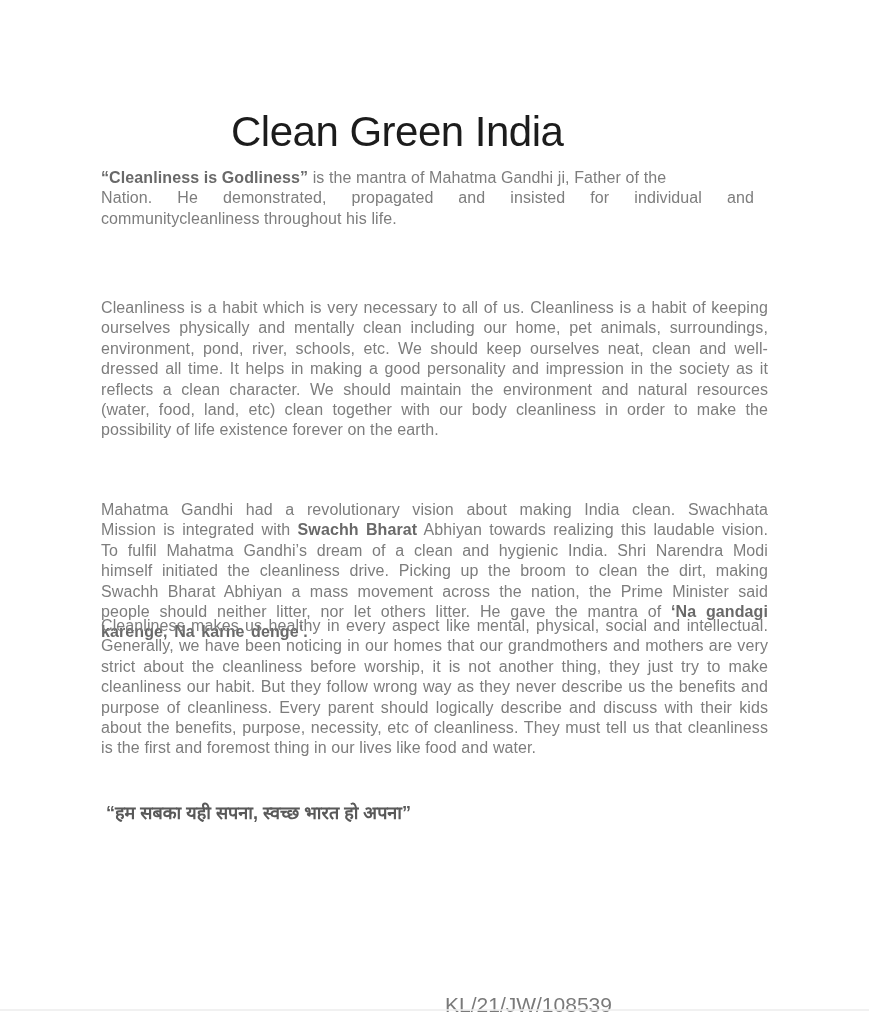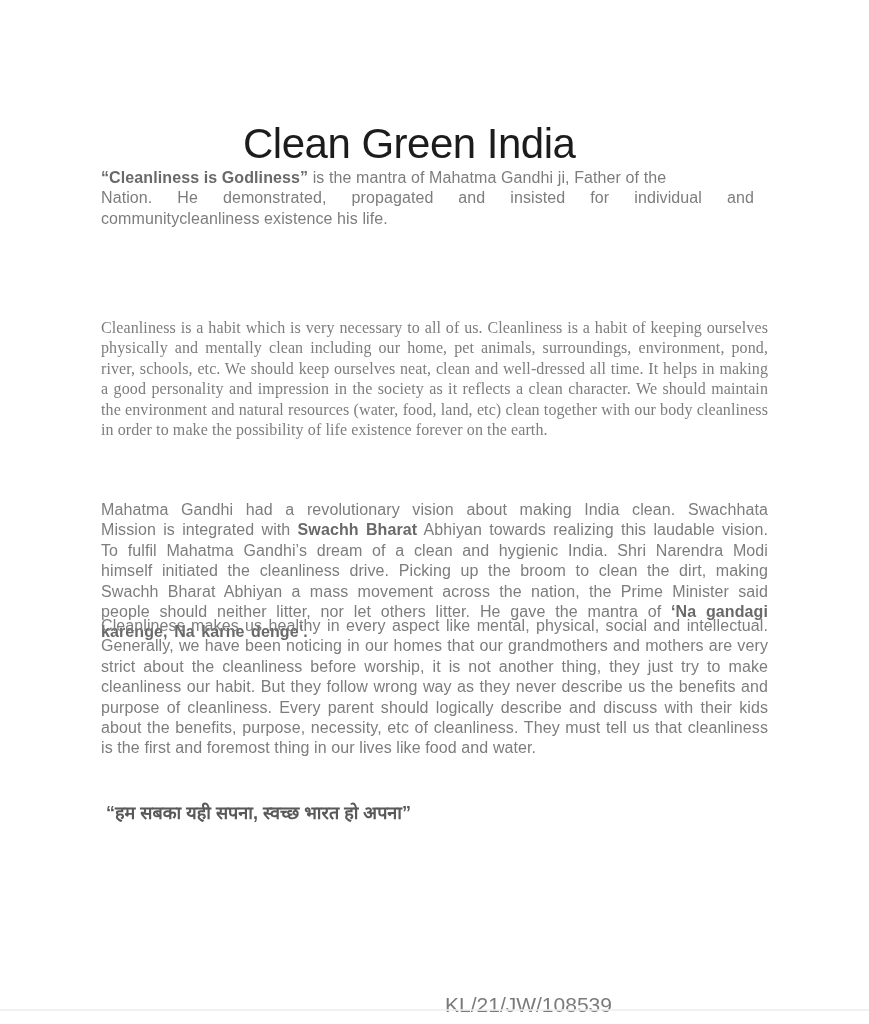--- a/index.html
+++ b/index.html
@@ -16,21 +16,21 @@
   }
   .page {
     position: absolute;
     inset: 0;
     background: #ffffff;
   }
   .doc-title {
     position: absolute;
     top: 104px;
     left: 227px;
-    margin: 16px;
+    margin: 4px;
     font-size: 42px;
     line-height: 48px;
     font-weight: 400;
     letter-spacing: -0.5px;
     color: #1c1c1c;
     white-space: nowrap;
   }
   .para {
     position: absolute;
     left: 101px;
@@ -42,21 +42,21 @@
     letter-spacing: 0.1px;
   }
   .justify { text-align: justify; }
   .para strong, .para b {
     font-weight: 700;
     color: #696969;
     text-align: center;
   }
   .intro { top: 168px; }
   .spread { word-spacing: 20.4px; margin-top: 16px; }
-  .body-para { top: 318px; font-family: Liberation Serif, serif; }
+  .body-para { top: 298px; }
   .gandhi-para { top: 500px; word-spacing: 2px; }
   .benefits-para { top: 616px; }
   .hindi-quote {
     position: absolute;
     top: 801px;
     left: 106px;
     margin: 0;
     font-size: 18px;
     line-height: 24px;
     font-weight: 700;
@@ -96,21 +96,21 @@
 </head>
 <body>
 
 <div class="page">
 
   <h1 class="doc-title">Clean Green India</h1>
 
   <p class="para intro">
     <strong>“Cleanliness is Godliness”</strong><span> is the mantra of Mahatma Gandhi ji, Father of the</span><br>
     <span class="spread">Nation. He demonstrated, propagated and insisted for individual and</span><br>
-    <span>communitycleanliness existence his life.</span>
+    <span>communitycleanliness throughout his life.</span>
   </p>
 
   <p class="para justify body-para">Cleanliness is a habit which is very necessary to all of us. Cleanliness is a habit of keeping ourselves physically and mentally clean including our home, pet animals, surroundings, environment, pond, river, schools, etc. We should keep ourselves neat, clean and well-dressed all time. It helps in making a good personality and impression in the society as it reflects a clean character. We should maintain the environment and natural resources (water, food, land, etc) clean together with our body cleanliness in order to make the possibility of life existence forever on the earth.</p>
 
   <p class="para justify gandhi-para">
     <span>Mahatma Gandhi had a revolutionary vision about making India clean. Swachhata Mission is integrated with </span><strong>Swachh Bharat</strong><span> Abhiyan towards realizing this laudable vision. To fulfil Mahatma Gandhi’s dream of a clean and hygienic India. Shri Narendra Modi himself initiated the cleanliness drive. Picking up the broom to clean the dirt, making Swachh Bharat Abhiyan a mass movement across the nation, the Prime Minister said people should neither litter, nor let others litter. He gave the mantra of </span><strong>‘Na gandagi karenge, Na karne denge’.</strong>
   </p>
 
   <p class="para justify benefits-para">Cleanliness makes us healthy in every aspect like mental, physical, social and intellectual. Generally, we have been noticing in our homes that our grandmothers and mothers are very strict about the cleanliness before worship, it is not another thing, they just try to make cleanliness our habit. But they follow wrong way as they never describe us the benefits and purpose of cleanliness. Every parent should logically describe and discuss with their kids about the benefits, purpose, necessity, etc of cleanliness. They must tell us that cleanliness is the first and foremost thing in our lives like food and water.</p>
 

